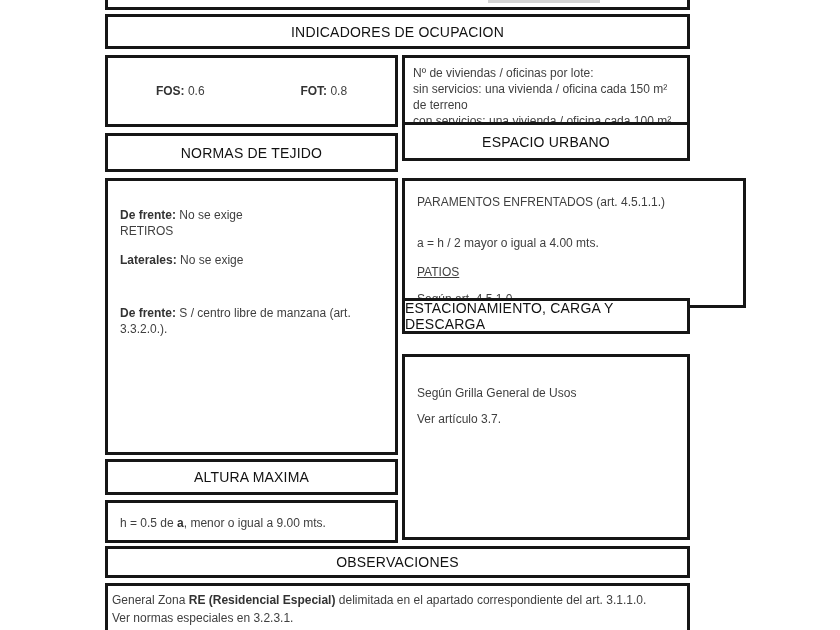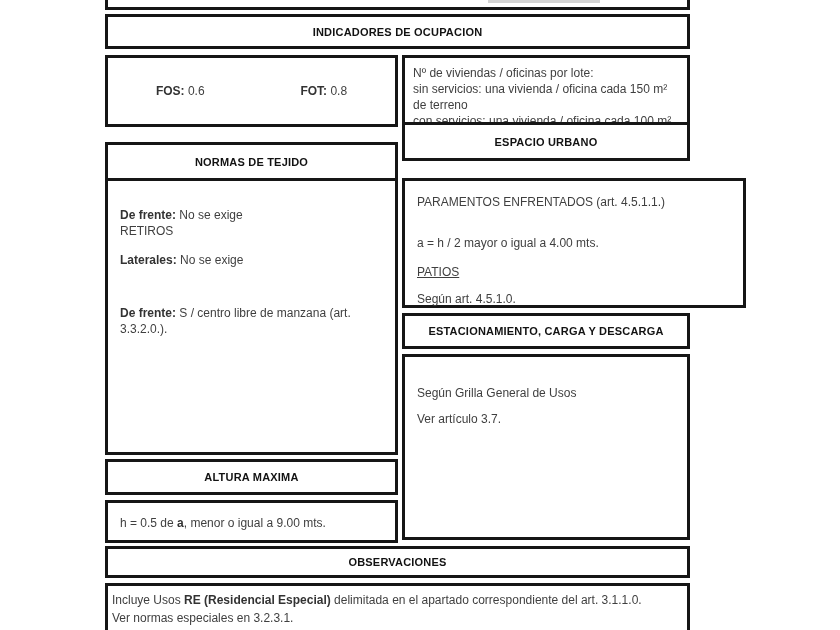--- a/index.html
+++ b/index.html
@@ -12,21 +12,21 @@
     color:#3f3f3f;
   }
   .box{
     position:absolute;
     box-sizing:border-box;
     border:3px solid #161616;
     background:#ffffff;
   }
   .hdr{
     display:flex;align-items:center;justify-content:center;
-    font-weight:bold;font-size:11px;color:#121212;
+    font-weight:normal;font-size:14px;color:#121212;
     letter-spacing:.2px;
   }
   .body-text{font-size:12px;line-height:16px;color:#3f3f3f;}
   .lbl{font-weight:bold;color:#333333;}
   p{margin:0;}
   .underline{text-decoration:underline;}
   .remnant{
     position:absolute;left:488px;top:0;width:112px;height:3px;
     background:#d4d4d4;
   }
@@ -47,21 +47,21 @@
     <p class="body-text"><span class="lbl">FOS:</span><span> 0.6</span></p>
     <p class="body-text"><span class="lbl">FOT:</span><span> 0.8</span></p>
   </div>
 
   <div class="box body-text" style="left:402px;top:55px;width:288px;height:72px;padding:7px 8px;">
     <p>Nº de viviendas / oficinas por lote:</p>
     <p>sin servicios:   una vivienda / oficina cada 150 m² de terreno</p>
     <p>con servicios: una vivienda / oficina cada 100 m² de terreno</p>
   </div>
 
-  <div class="box hdr" style="left:105px;top:142px;width:293px;height:39px;">
+  <div class="box hdr" style="left:105px;top:133px;width:293px;height:39px;">
     <span>NORMAS DE TEJIDO</span>
   </div>
 
   <div class="box hdr" style="left:402px;top:122px;width:288px;height:39px;">
     <span>ESPACIO URBANO</span>
   </div>
 
   <div class="box body-text" style="left:105px;top:178px;width:293px;height:277px;padding:13px 12px;">
     <p style="margin-top:13px;"><span class="lbl">De frente:</span><span> No se exige</span></p>
     <p>RETIROS</p>
@@ -69,21 +69,21 @@
     <p style="margin-top:37px;"><span class="lbl">De frente:</span><span> S / centro libre de manzana  (art. 3.3.2.0.).</span></p>
   </div>
 
   <div class="box body-text" style="left:402px;top:178px;width:344px;height:130px;padding:13px 12px;">
     <p>PARAMENTOS ENFRENTADOS (art. 4.5.1.1.)</p>
     <p style="margin-top:25px;">a = h / 2 mayor o igual a 4.00 mts.</p>
     <p style="margin-top:13px;" class="underline">PATIOS</p>
     <p style="margin-top:11px;">Según art. 4.5.1.0.</p>
   </div>
 
-  <div class="box hdr" style="left:402px;top:313px;width:288px;height:36px;">
+  <div class="box hdr" style="left:402px;top:298px;width:288px;height:36px;">
     <span>ESTACIONAMIENTO, CARGA Y DESCARGA</span>
   </div>
 
   <div class="box body-text" style="left:402px;top:354px;width:288px;height:186px;padding:28px 12px;">
     <p>Según Grilla General de Usos</p>
     <p style="margin-top:10px;">Ver artículo 3.7.</p>
   </div>
 
   <div class="box hdr" style="left:105px;top:459px;width:293px;height:36px;">
     <span>ALTURA MAXIMA</span>
@@ -91,17 +91,17 @@
 
   <div class="box body-text" style="left:105px;top:500px;width:293px;height:43px;padding:12px 12px;">
     <p><span>h =  0.5 de </span><span class="lbl">a</span><span>, menor o igual a 9.00 mts.</span></p>
   </div>
 
   <div class="box hdr" style="left:105px;top:546px;width:585px;height:32px;">
     <span>OBSERVACIONES</span>
   </div>
 
   <div class="box body-text" style="left:105px;top:583px;width:585px;height:60px;padding:5px 4px;line-height:18px;">
-    <p><span>Incluye Usos </span><span class="lbl">RE (Residencial Especial)</span><span> delimitada en el apartado correspondiente del art.  3.1.1.0.</span></p>
+    <p><span>General Zona </span><span class="lbl">RE (Residencial Especial)</span><span> delimitada en el apartado correspondiente del art.  3.1.1.0.</span></p>
     <p>Ver normas especiales en 3.2.3.1.</p>
   </div>
 
 </div>
 
 </body></html>

